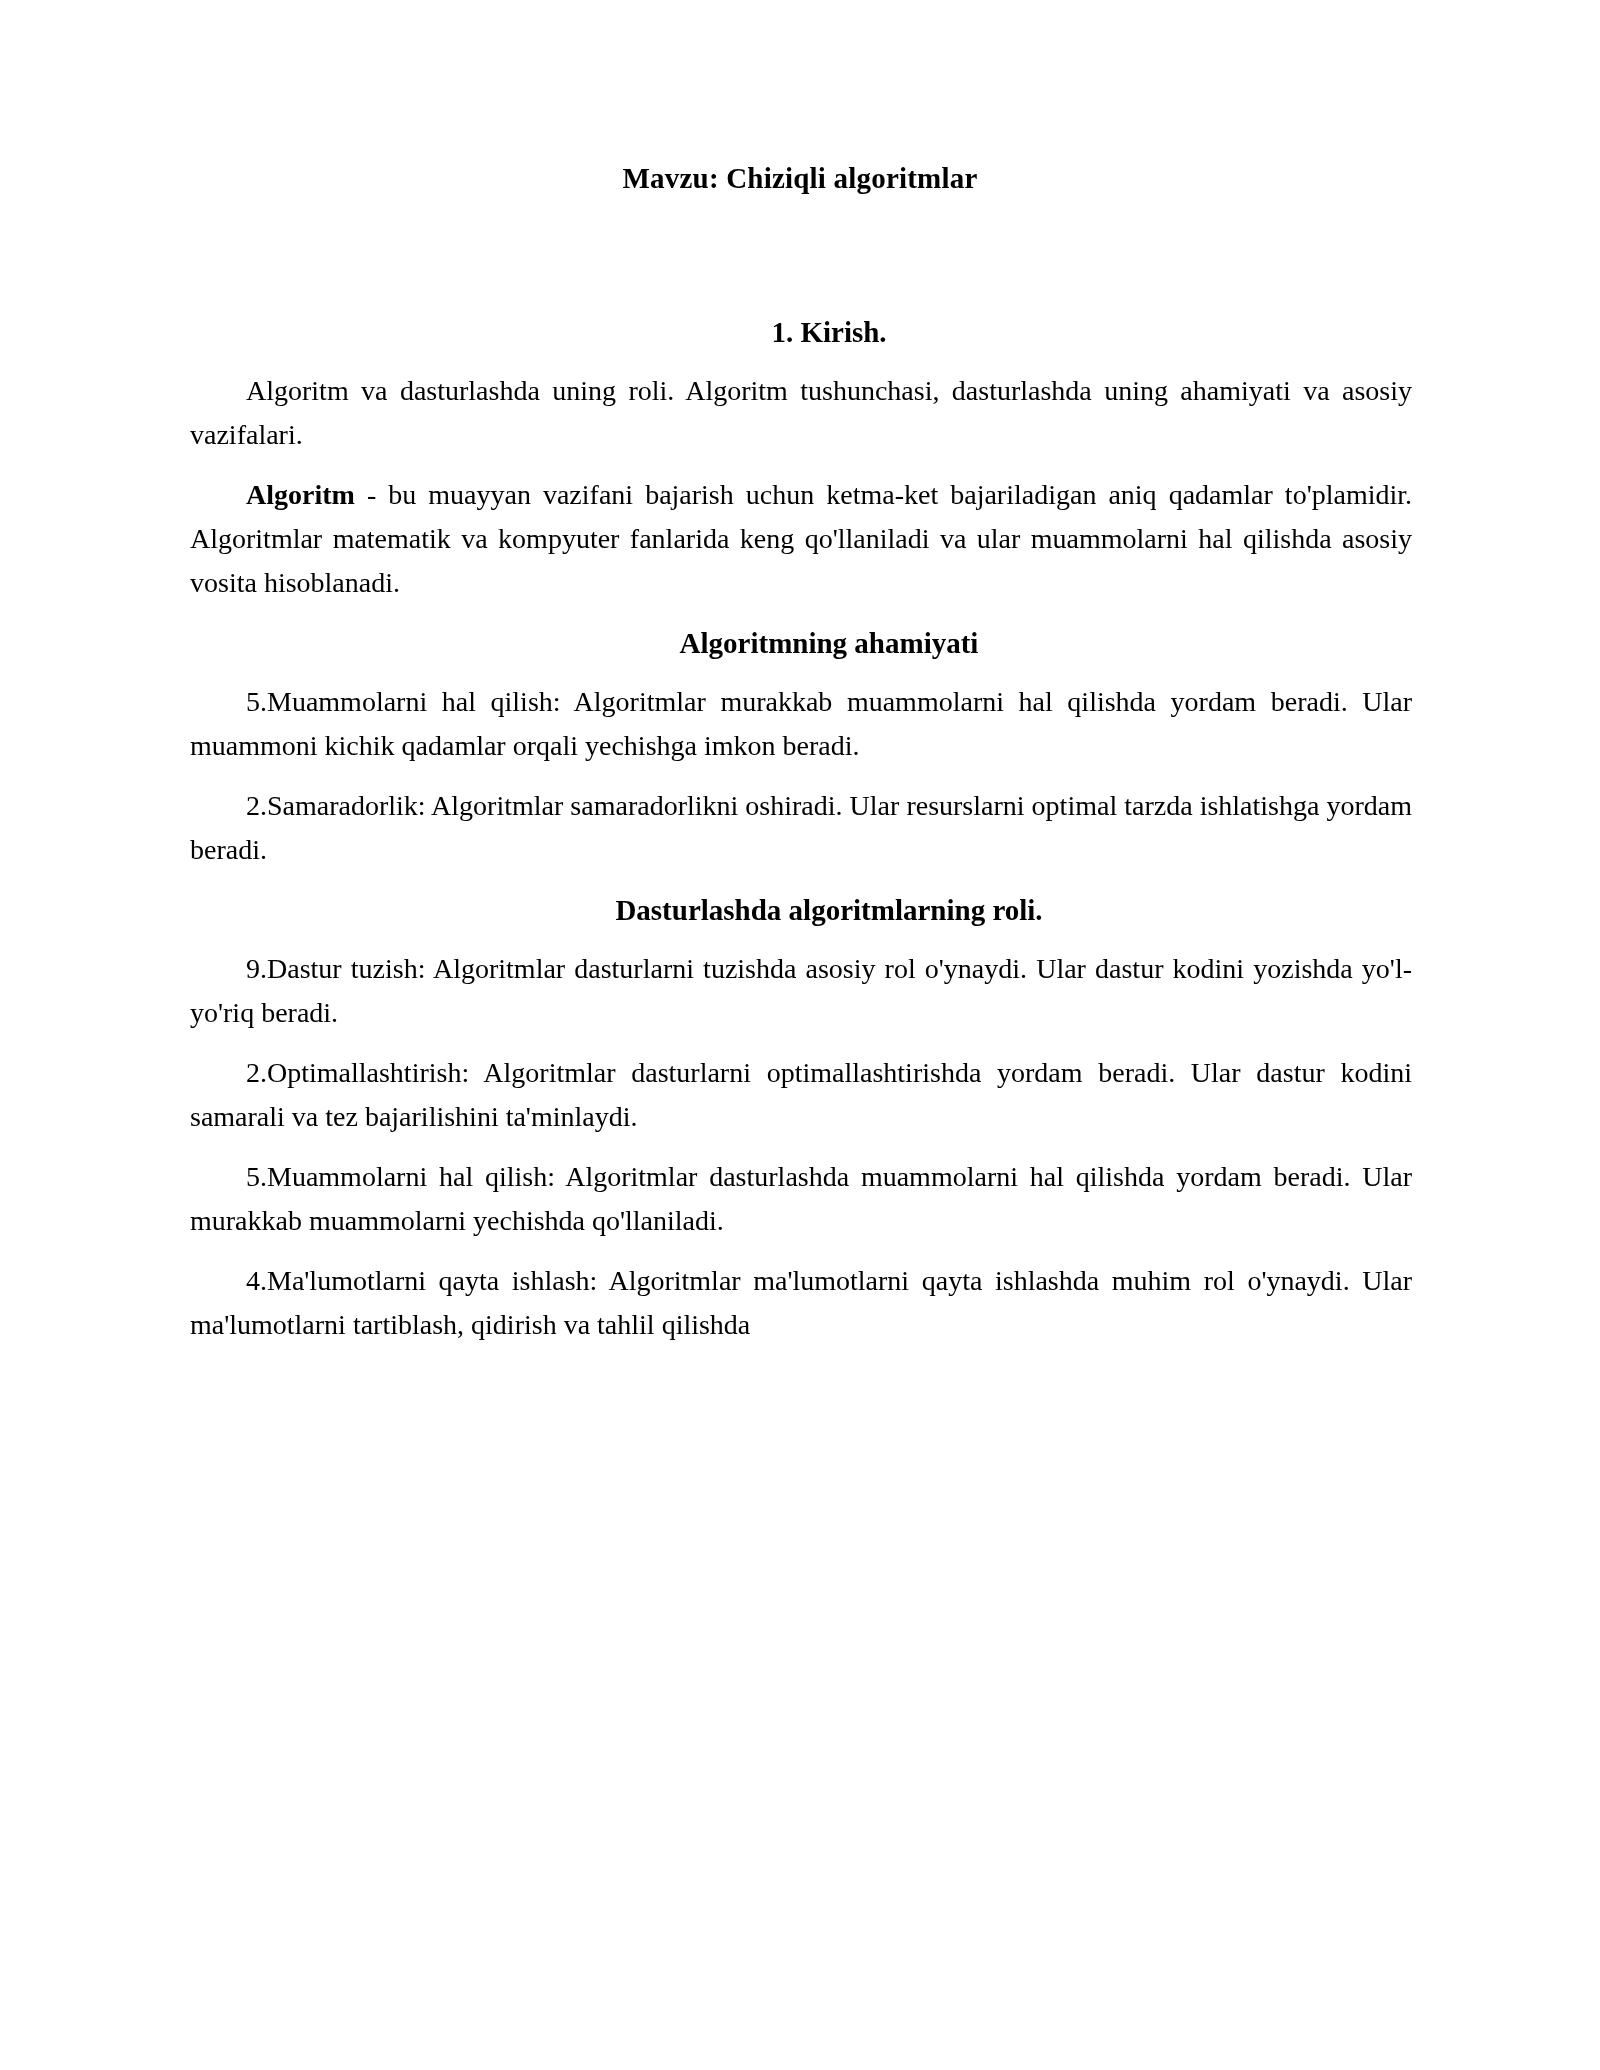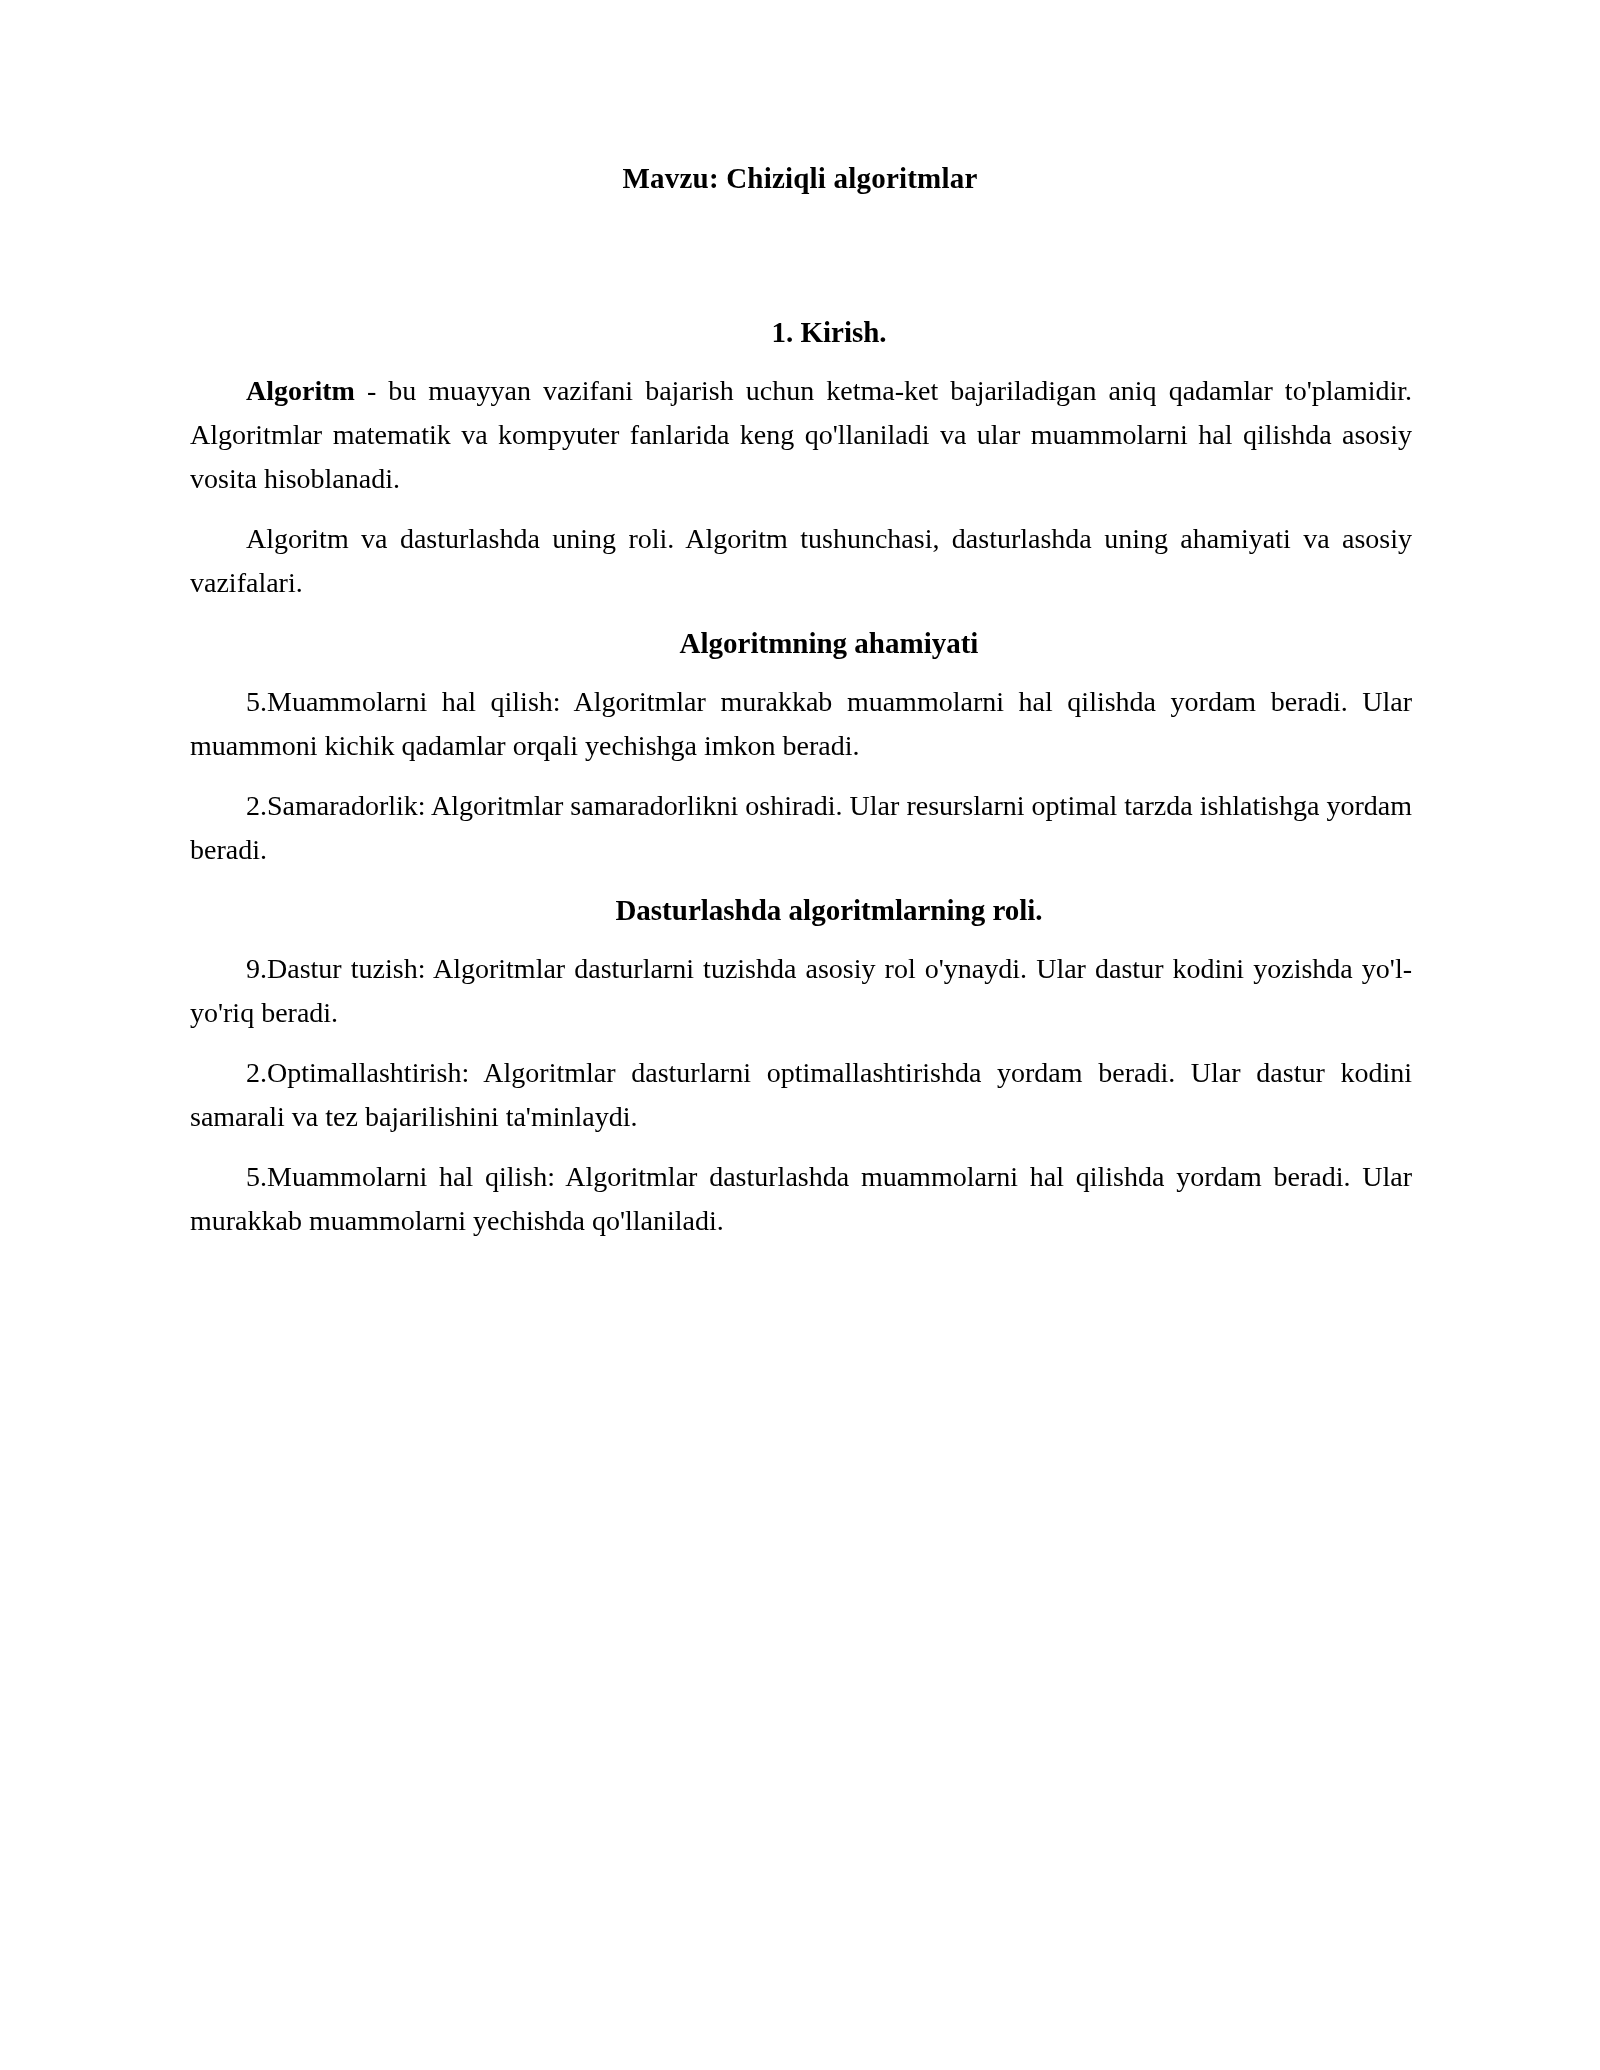--- a/index.html
+++ b/index.html
@@ -70,37 +70,38 @@
 <body>
 
 <div class="page">
 
   <h1 class="doc-title">Mavzu: Chiziqli algoritmlar</h1>
 
   <div class="content">
 
     <p class="heading">1. Kirish.</p>
 
+    <p class="para">Algoritm va dasturlashda uning roli. Algoritm tushunchasi, dasturlashda uning ahamiyati va asosiy vazifalari.</p>
+
     <p class="para">
       <b>Algoritm</b><span> - bu muayyan vazifani bajarish uchun ketma-ket bajariladigan aniq qadamlar to'plamidir. Algoritmlar matematik va kompyuter fanlarida keng qo'llaniladi va ular muammolarni hal qilishda asosiy vosita hisoblanadi.</span>
     </p>
-
-    <p class="para">Algoritm va dasturlashda uning roli. Algoritm tushunchasi, dasturlashda uning ahamiyati va asosiy vazifalari.</p>
 
     <p class="heading">Algoritmning ahamiyati</p>
 
     <p class="para">5.Muammolarni hal qilish: Algoritmlar murakkab muammolarni hal qilishda yordam beradi. Ular muammoni kichik qadamlar orqali yechishga imkon beradi.</p>
 
     <p class="para">2.Samaradorlik: Algoritmlar samaradorlikni oshiradi. Ular resurslarni optimal tarzda ishlatishga yordam beradi.</p>
 
 
 
     <p class="heading">Dasturlashda algoritmlarning roli.</p>
 
     <p class="para">9.Dastur tuzish: Algoritmlar dasturlarni tuzishda asosiy rol o'ynaydi. Ular dastur kodini yozishda yo'l-yo'riq beradi.</p>
 
     <p class="para">2.Optimallashtirish: Algoritmlar dasturlarni optimallashtirishda yordam beradi. Ular dastur kodini samarali va tez bajarilishini ta'minlaydi.</p>
 
     <p class="para">5.Muammolarni hal qilish: Algoritmlar dasturlashda muammolarni hal qilishda yordam beradi. Ular murakkab muammolarni yechishda qo'llaniladi.</p>
 
+    <p class="para clipped">4.Ma'lumotlarni qayta ishlash: Algoritmlar ma'lumotlarni qayta ishlashda muhim rol o'ynaydi. Ular ma'lumotlarni tartiblash, qidirish va tahlil qilishda</p>
 
   </div>
 </div>
 
 </body></html>

